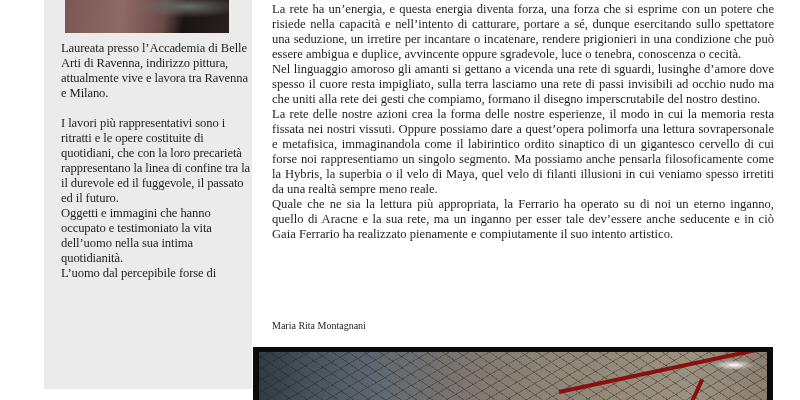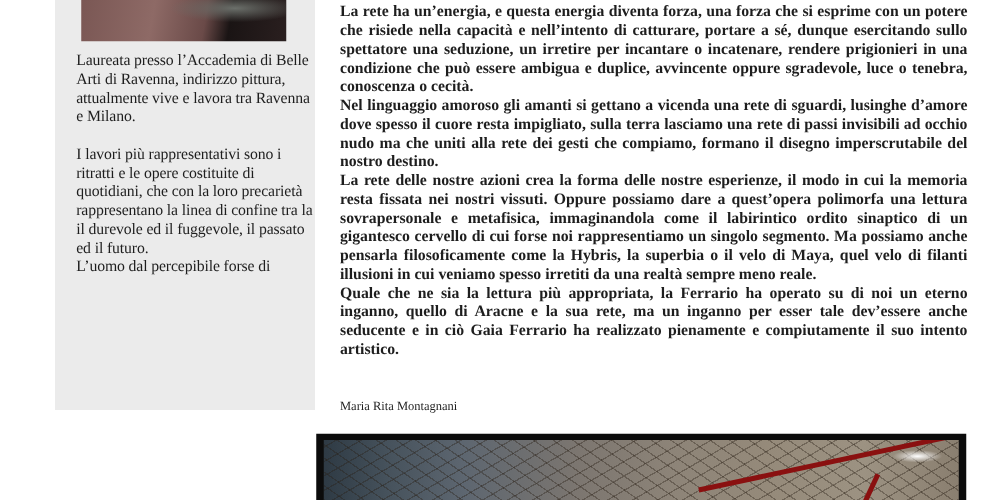--- a/index.html
+++ b/index.html
@@ -3,40 +3,40 @@
 <meta charset="utf-8">
 <style>
   html, body { margin:0; padding:0; }
   body {
     width:800px; height:400px; overflow:hidden; position:relative;
     background:#ffffff;
     font-family:"Liberation Serif", "DejaVu Serif", serif;
     color:#1e1e1e;
   }
   .sidebar {
-    position:absolute; left:44px; top:0; width:208px; height:328px;
+    position:absolute; left:44px; top:0; width:208px; height:389px;
     background:#ebebeb;
   }
   .portrait {
     position:absolute; left:21px; top:0; width:164px; height:33px;
     background:
       radial-gradient(ellipse at 75% 20%, #6b6f6a 0%, rgba(0,0,0,0) 30%),
       linear-gradient(100deg, #7a5754 0%, #8e6a66 35%, #6a4a48 60%, #1a1414 72%, #2a1f1f 100%);
   }
   .sidebar-text {
     position:absolute; left:17px; top:41px; width:190px;
     font-size:12.6px; line-height:15px; letter-spacing:-0.1px;
   }
   .sidebar-text p { margin:0; }
   .sidebar-text .gap { height:15px; }
   .main-text {
     position:absolute; left:272px; top:2px; width:502px;
     font-size:12.6px; line-height:15px; text-align:justify;
   }
-  .main-text p { margin:0;font-weight:bold; }
+  .main-text p { margin:0; }
   .author {
     position:absolute; left:272px; top:318px;
     font-size:10px; line-height:15px;
   }
   .photo {
     position:absolute; left:253px; top:347px; width:520px; height:53px;
     background:#0b0b0b; box-sizing:border-box; padding:5px 6px 0 6px;
   }
   .photo-inner {
     width:100%; height:100%; position:relative; overflow:hidden;
@@ -64,20 +64,21 @@
 </style>
 </head>
 <body>
 
 <div class="sidebar">
   <div class="portrait"></div>
   <div class="sidebar-text">
     <p>Laureata presso l’Accademia di Belle Arti di Ravenna, indirizzo pittura, attualmente vive e lavora tra Ravenna e Milano.</p>
     <div class="gap"></div>
     <p>I lavori più rappresentativi sono i ritratti e le opere costituite di quotidiani, che con la loro precarietà rappresentano la linea di confine tra la il durevole ed il fuggevole, il passato ed il futuro.</p>
+    <p>Oggetti e immagini che hanno occupato e testimoniato la vita dell’uomo nella sua intima quotidianità.</p>
     <p>L’uomo dal percepibile forse di</p>
   </div>
 </div>
 
 <div class="main-text">
   <p>La rete ha un’energia, e questa energia diventa forza, una forza che si esprime con un potere che risiede nella capacità e nell’intento di catturare, portare a sé, dunque esercitando sullo spettatore una seduzione, un irretire per incantare o incatenare, rendere prigionieri in una condizione che può essere ambigua e duplice, avvincente oppure sgradevole, luce o tenebra, conoscenza o cecità.</p>
   <p>Nel linguaggio amoroso gli amanti si gettano a vicenda una rete di sguardi, lusinghe d’amore dove spesso il cuore resta impigliato, sulla terra lasciamo una rete di passi invisibili ad occhio nudo ma che uniti alla rete dei gesti che compiamo, formano il disegno imperscrutabile del nostro destino.</p>
   <p>La rete delle nostre azioni crea la forma delle nostre esperienze, il modo in cui la memoria resta fissata nei nostri vissuti. Oppure possiamo dare a quest’opera polimorfa una lettura sovrapersonale e metafisica, immaginandola come il labirintico ordito sinaptico di un gigantesco cervello di cui forse noi rappresentiamo un singolo segmento. Ma possiamo anche pensarla filosoficamente come la Hybris, la superbia o il velo di Maya, quel velo di filanti illusioni in cui veniamo spesso irretiti da una realtà sempre meno reale.</p>
   <p>Quale che ne sia la lettura più appropriata, la Ferrario ha operato su di noi un eterno inganno, quello di Aracne e la sua rete, ma un inganno per esser tale dev’essere anche seducente e in ciò Gaia Ferrario ha realizzato pienamente e compiutamente il suo intento artistico.</p>
 </div>

